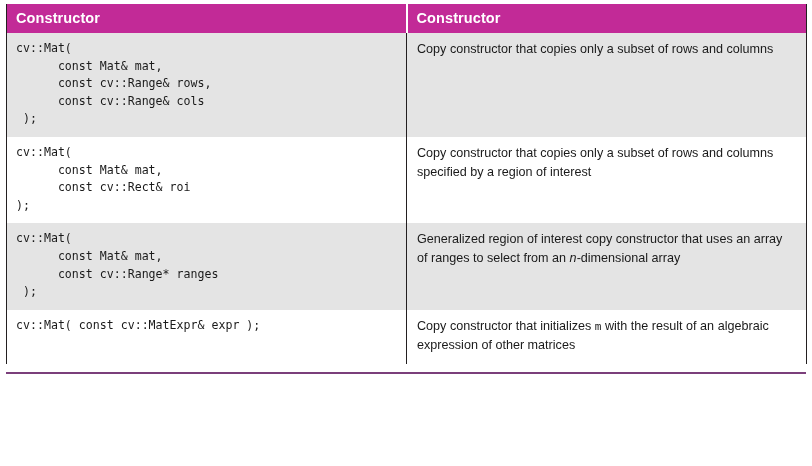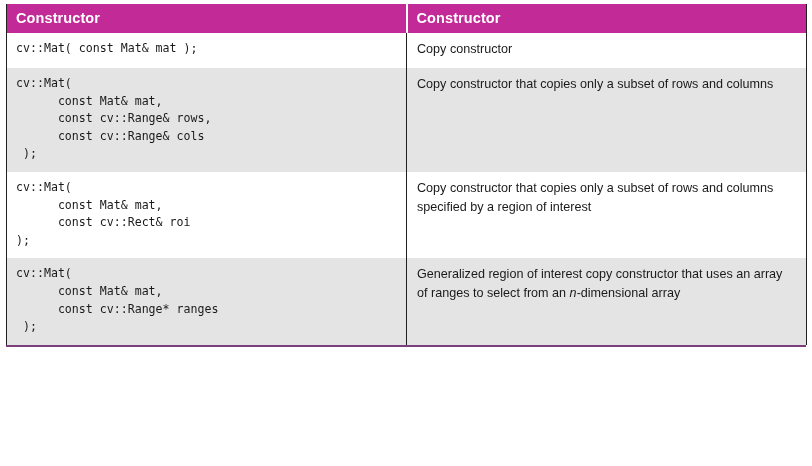--- a/index.html
+++ b/index.html
@@ -11,21 +11,21 @@
     width: 812px;
     height: 466px;
     font-family: "Liberation Sans", sans-serif;
     overflow: hidden;
   }
 
   .table-wrap {
     position: relative;
     width: 688px;
     box-sizing: border-box;
-    padding: 4px 6px 0 6px;
+    padding: 4px 6px 8px 6px;
   }
 
   table.api-table {
     width: 800px;
     border-collapse: collapse;
     table-layout: fixed;
     border-left: 1px solid #231f20;
     border-right: 1px solid #231f20;
   }
 
@@ -106,28 +106,20 @@
       <col class="col-constructor">
       <col class="col-description">
     </colgroup>
     <thead>
       <tr>
         <th class="th-constructor">Constructor</th>
         <th class="th-description">Constructor</th>
       </tr>
     </thead>
     <tbody>
-        <tr class="">
-          <td class="cell-code">
-            <pre class="code">cv::Mat( const Mat&amp; mat );</pre>
-          </td>
-          <td class="cell-desc">
-            <p class="desc">Copy constructor</p>
-          </td>
-        </tr>
         <tr class="shaded">
           <td class="cell-code">
             <pre class="code">cv::Mat(
       const Mat&amp; mat,
       const cv::Range&amp; rows,
       const cv::Range&amp; cols
  );</pre>
           </td>
           <td class="cell-desc">
             <p class="desc">Copy constructor that copies only a subset of rows and columns</p>
@@ -148,16 +140,24 @@
           <td class="cell-code">
             <pre class="code">cv::Mat(
       const Mat&amp; mat,
       const cv::Range* ranges
  );</pre>
           </td>
           <td class="cell-desc">
             <p class="desc">Generalized region of interest copy constructor that uses an array of ranges to select from an <span class="ital">n</span>-dimensional array</p>
           </td>
         </tr>
+        <tr class="">
+          <td class="cell-code">
+            <pre class="code">cv::Mat( const cv::MatExpr&amp; expr );</pre>
+          </td>
+          <td class="cell-desc">
+            <p class="desc">Copy constructor that initializes <span class="mono">m</span> with the result of an algebraic expression of other matrices</p>
+          </td>
+        </tr>
       </tbody>
   </table>
 </div>
 <div class="bottom-rule"></div>
 
 </body></html>

